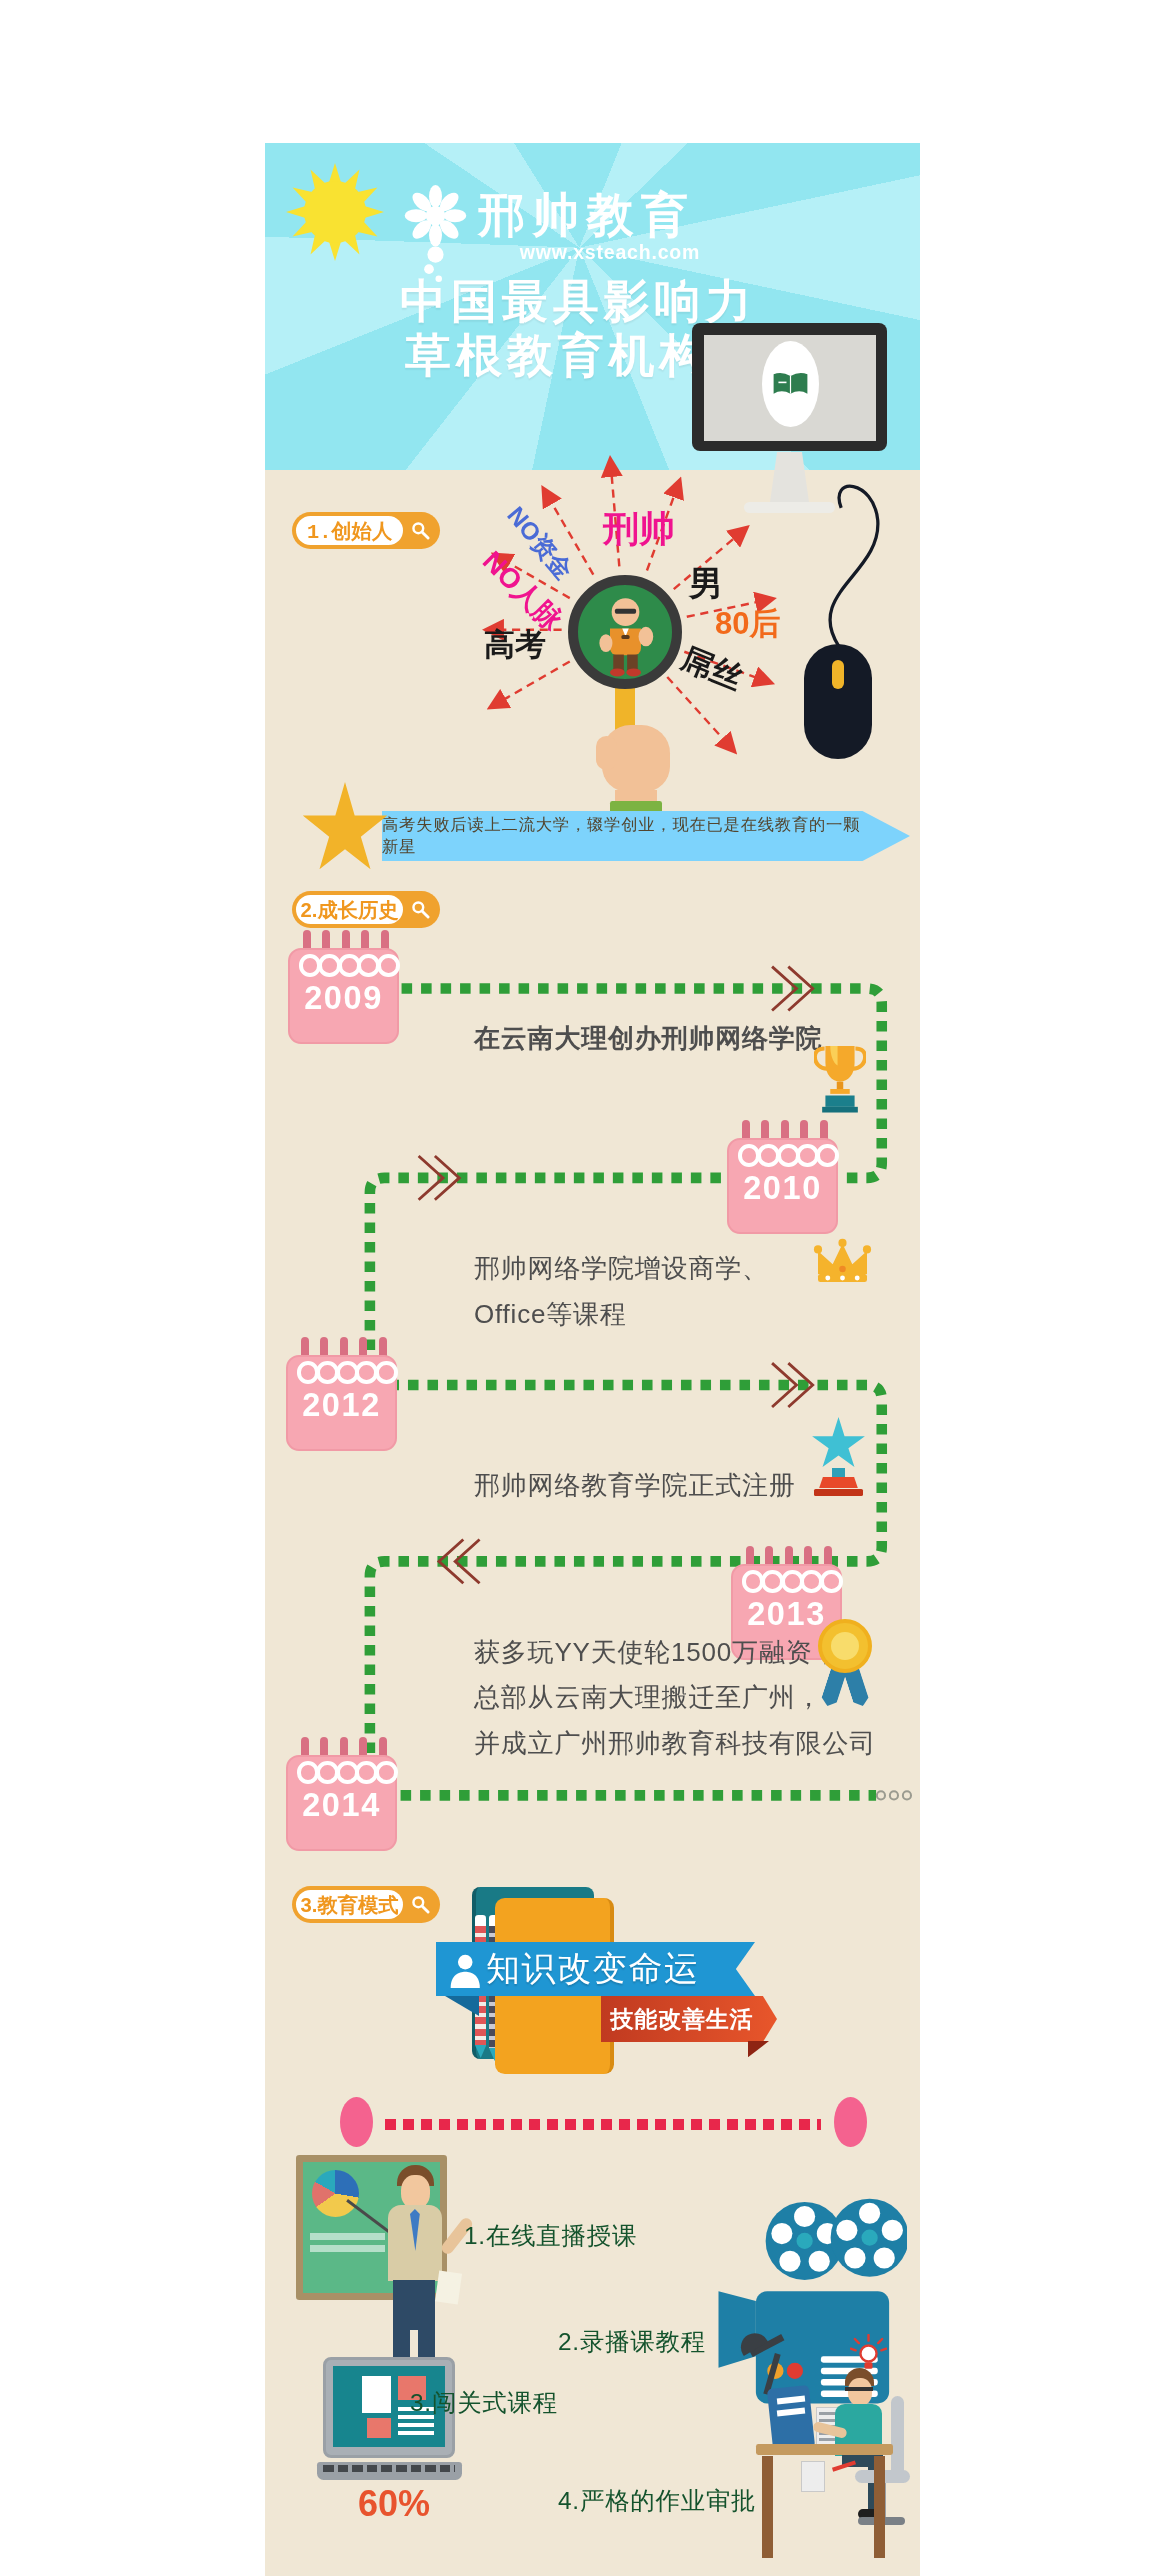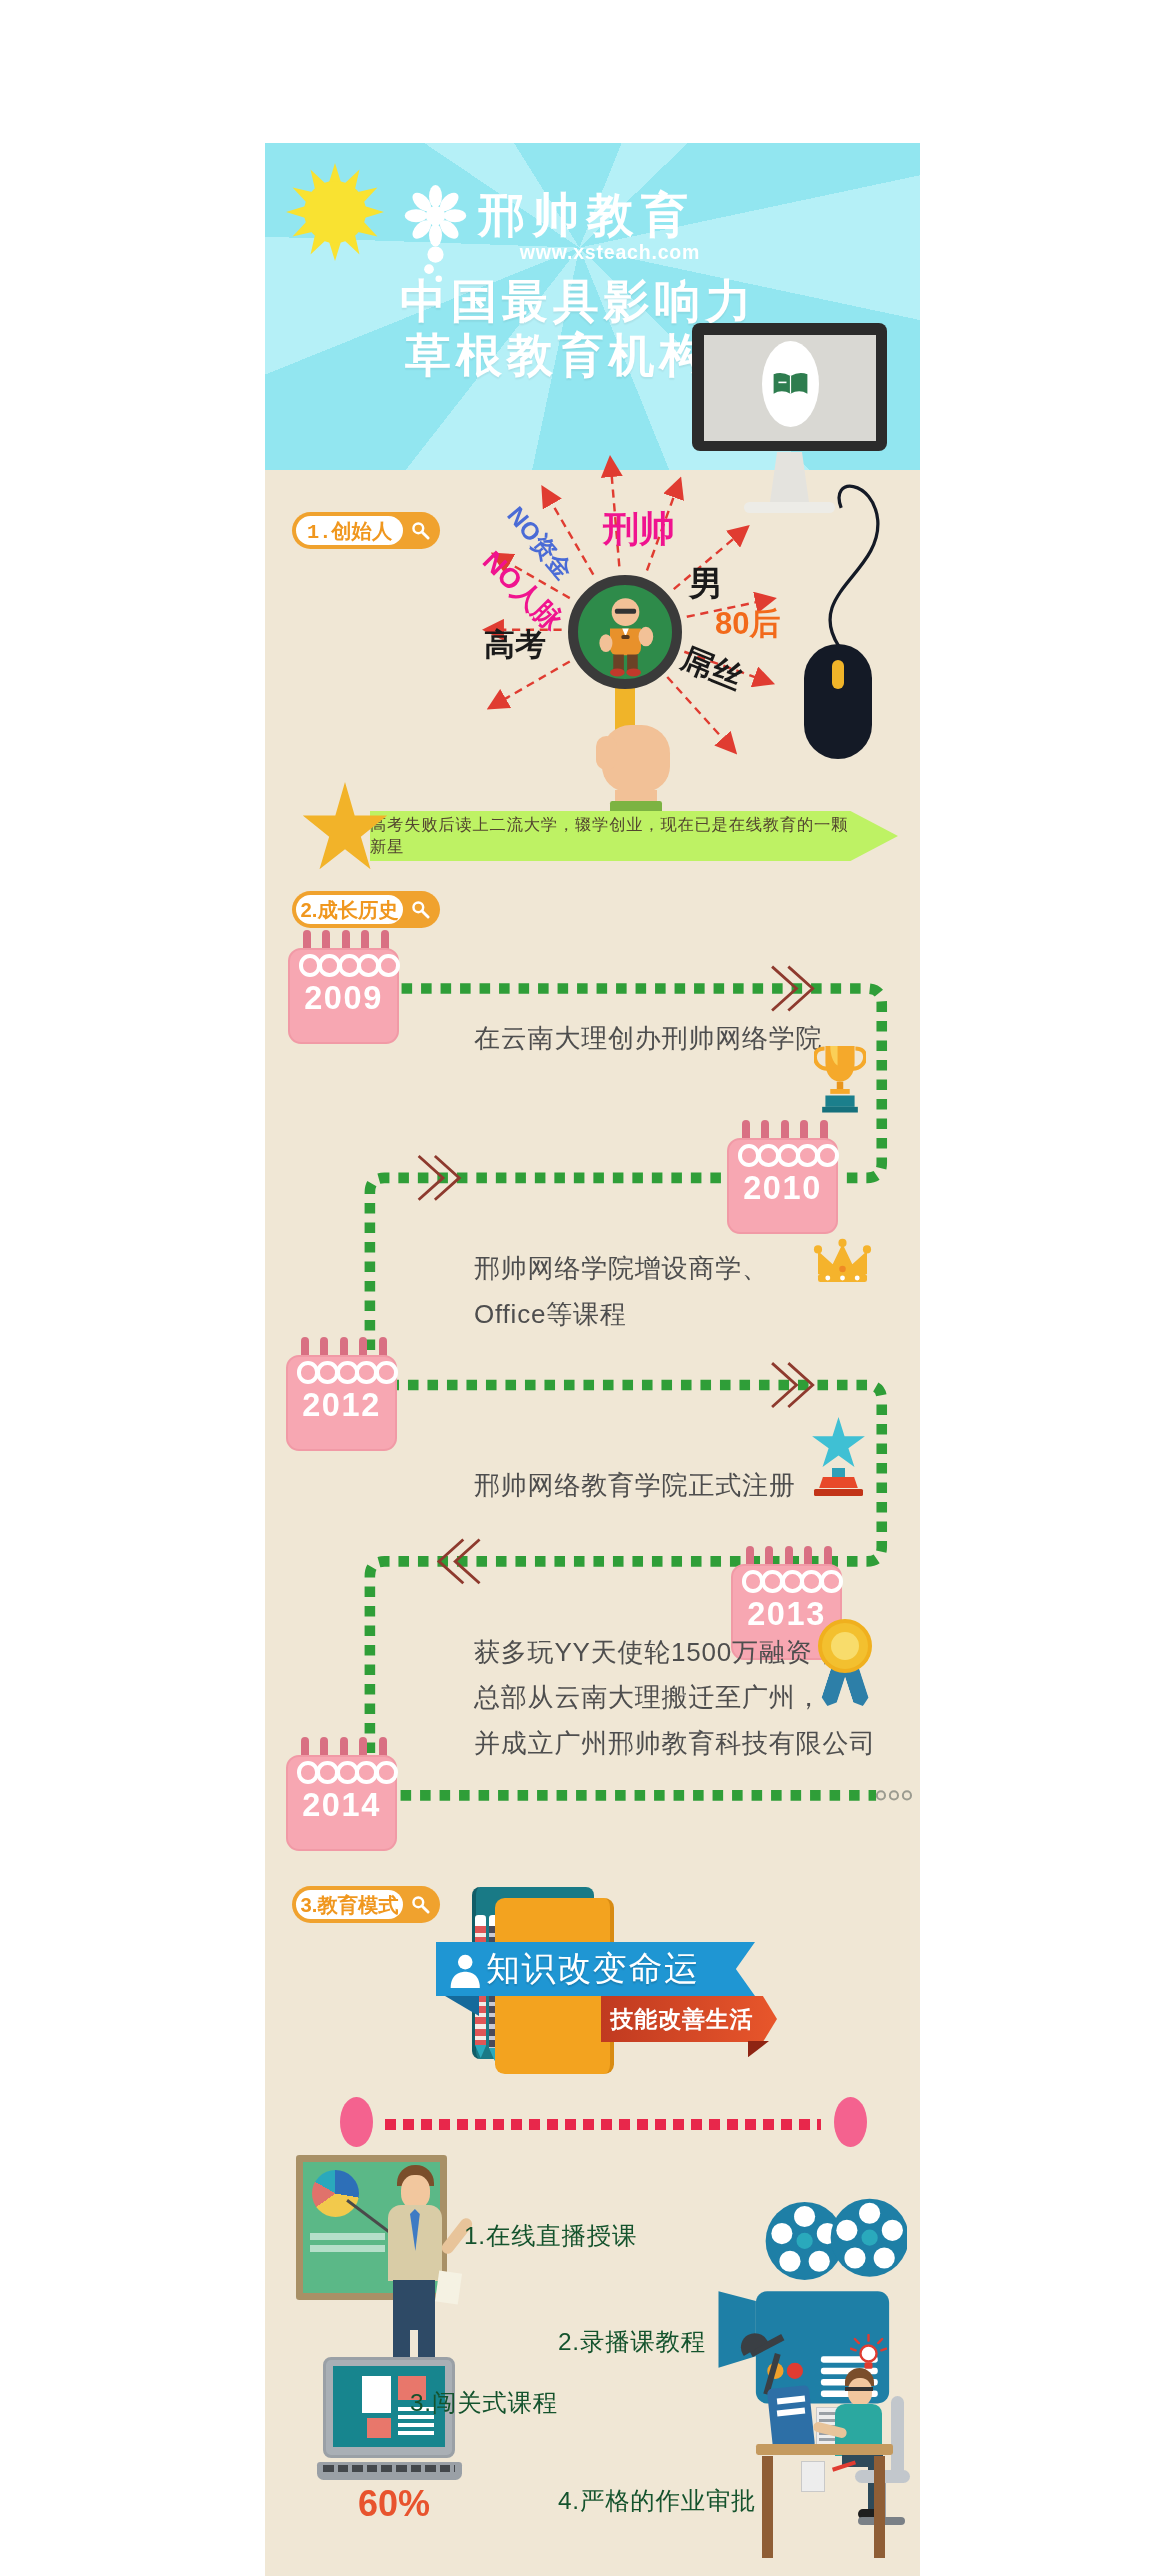--- a/index.html
+++ b/index.html
@@ -145,21 +145,21 @@
     <ellipse cx="67" cy="106" rx="9" ry="5" fill="#C0392B"></ellipse>
   </svg>
   <div class="abs" style="left:602px;top:725px;width:68px;height:67px;background:#F2C197;border-radius:42% 42% 38% 38%;"></div>
   <div class="abs" style="left:596px;top:736px;width:21px;height:34px;background:#F2C197;border-radius:10.6px;"></div>
   <div class="abs" style="left:615px;top:790px;width:42px;height:13px;background:#F2C197;"></div>
   <div class="abs" style="left:610px;top:801px;width:52px;height:13px;background:#7CB342;border-radius:2.4px;"></div>
 
   <div class="abs" style="left:804px;top:644px;width:68px;height:115px;background:#141A26;border-radius:34px;"></div>
   <div class="abs" style="left:832px;top:660px;width:12.2px;height:29px;background:#F0B429;border-radius:6.5px;"></div>
 
-  <div class="abs" style="left:370px;top:811px;width:528px;height:50px;background:#bef264;clip-path:polygon(0 0,91% 0,100% 50%,91% 100%,0 100%);">
+  <div class="abs" style="left:382px;top:811px;width:528px;height:50px;background:#7dd3fc;clip-path:polygon(0 0,91% 0,100% 50%,91% 100%,0 100%);">
     <div style="position:absolute;left:0;top:0;width:91%;height:100%;display:flex;align-items:center;justify-content:center;font-size:16.3px;color:#52452F;letter-spacing:0.8px;">高考失败后读上二流大学，辍学创业，现在已是在线教育的一颗新星</div>
   </div>
   <div class="abs" style="left:301px;top:782px;width:88px;height:96px;background:#F2B329;clip-path:polygon(50% 0%,61% 35%,98% 35%,68% 57%,79% 91%,50% 70%,21% 91%,32% 57%,2% 35%,39% 35%);"></div>
 
   <div class="badge" style="left:292px;top:891px;">
     <div class="inner">2.成长历史</div>
     <svg width="19.5" height="19.5" viewBox="0 0 24 24">
       <circle cx="9" cy="9" r="6" fill="none" stroke="#fff" stroke-width="3"></circle>
       <line x1="13.5" y1="13.5" x2="21" y2="21" stroke="#fff" stroke-width="3.5" stroke-linecap="round"></line>
     </svg>
@@ -250,21 +250,21 @@
       <span class="ring" style="left:93px;"></span>
     <div class="cal-body"></div>
     <span class="hole" style="left:10.6px;"></span>
       <span class="hole" style="left:30px;"></span>
       <span class="hole" style="left:50px;"></span>
       <span class="hole" style="left:69px;"></span>
       <span class="hole" style="left:89px;"></span>
     <div class="cal-year" style="top:50px;">2014</div>
   </div>
 
-  <div class="event-text" style="left:474px;top:1021px;">在云南大理创办刑帅网络学院</div>
+  <div class="event-text" style="left:474px;top:1021px;font-weight:bold;">在云南大理创办刑帅网络学院</div>
   <div class="event-text" style="left:474px;top:1251px;">邢帅网络学院增设商学、</div>
   <div class="event-text" style="left:474px;top:1297px;">Office等课程</div>
   <div class="event-text" style="left:474px;top:1468px;">邢帅网络教育学院正式注册</div>
   <div class="event-text" style="left:474px;top:1635px;">获多玩YY天使轮1500万融资，</div>
   <div class="event-text" style="left:474px;top:1680px;">总部从云南大理搬迁至广州，</div>
   <div class="event-text" style="left:474px;top:1726px;">并成立广州邢帅教育科技有限公司</div>
 
   <svg class="abs" style="left:814px;top:1042px" width="52" height="77" viewBox="0 0 64 95">
     <path d="M13 8 c-8 0 -12 4 -12 10 c0 9 7 15 15 15" fill="none" stroke="#F5A92B" stroke-width="5"></path>
     <path d="M51 8 c8 0 12 4 12 10 c0 9 -7 15 -15 15" fill="none" stroke="#F5A92B" stroke-width="5"></path>

